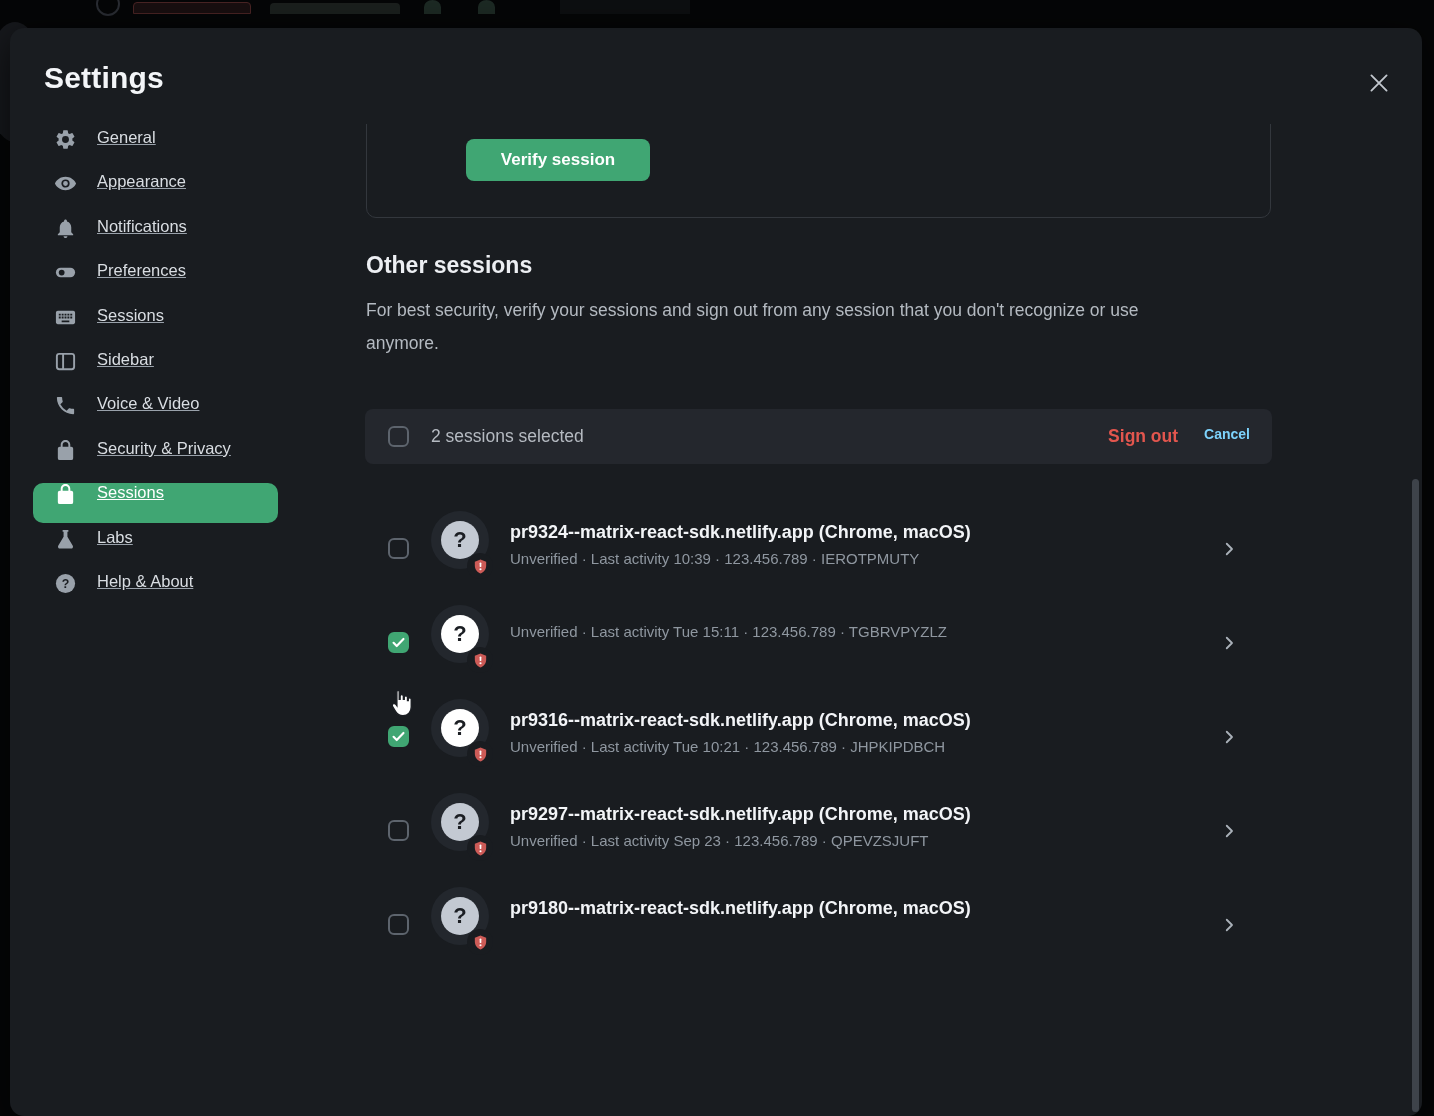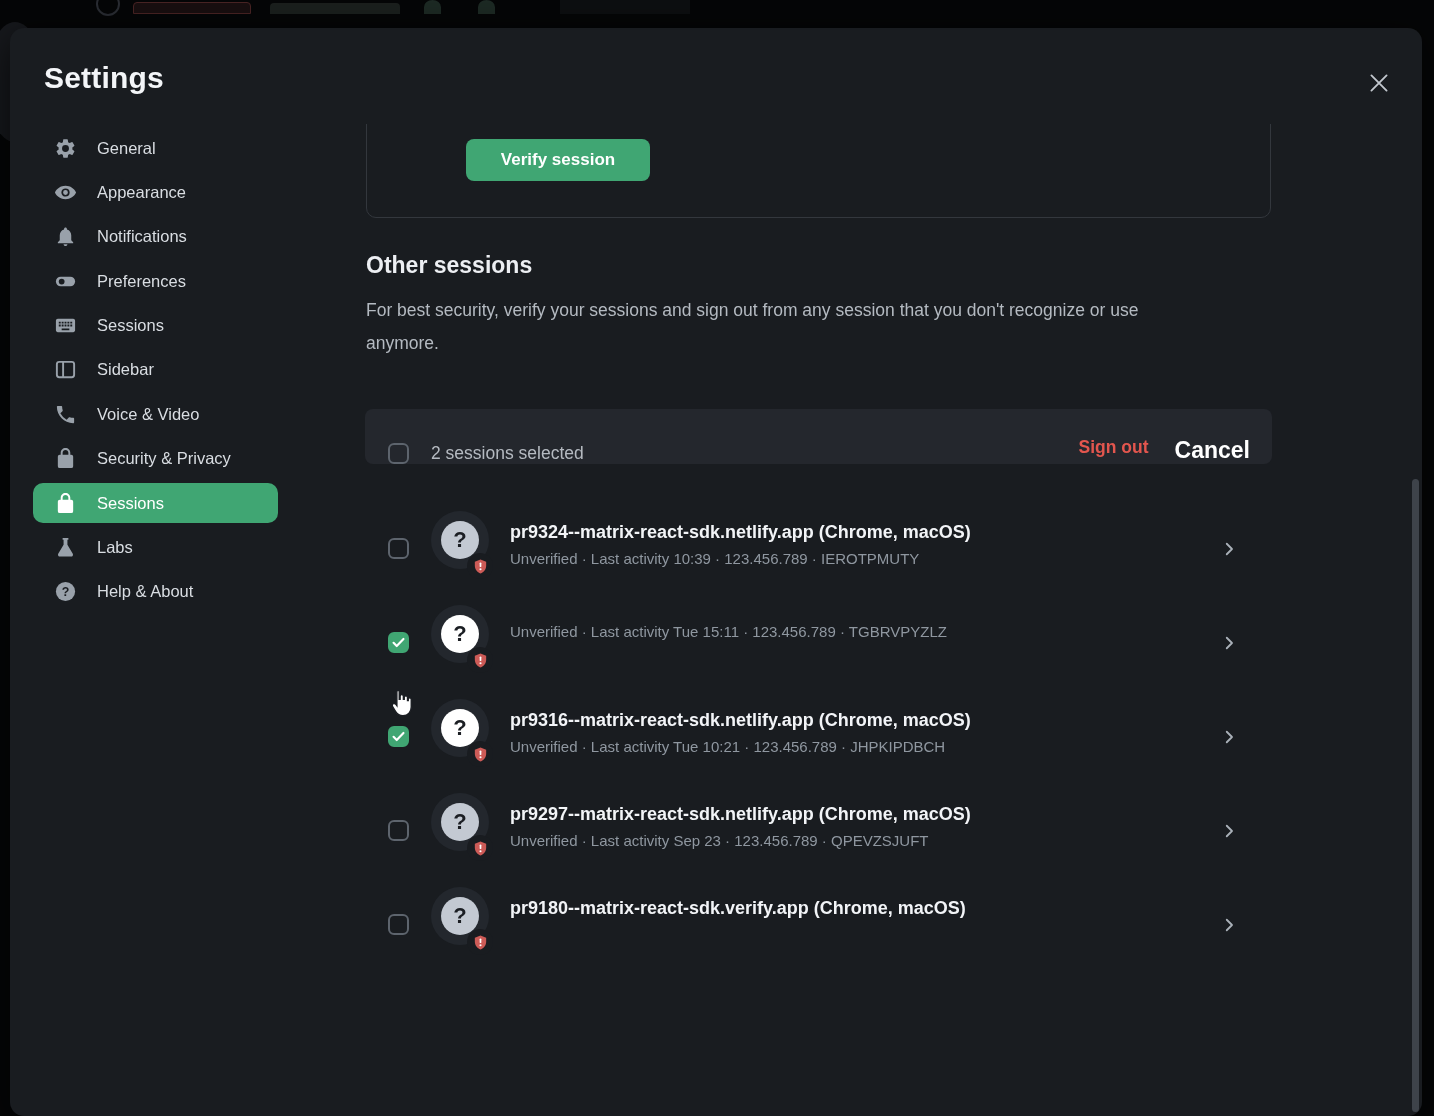--- a/index.html
+++ b/index.html
@@ -23,46 +23,46 @@
   
   .dialog { position:absolute; left:10px; top:28px; width:1412px; height:1088px;
     background:#191c20; border-radius:14px; box-shadow:0 8px 40px rgba(0,0,0,.7); overflow:hidden; }
 
   .dlg-title { position:absolute; left:34px; top:33px; font-size:30px; font-weight:700; color:#f3f5f8; letter-spacing:.2px; }
   .close-btn { position:absolute; left:1349px; top:35px; width:40px; height:40px; border-radius:8px;
     display:flex; align-items:center; justify-content:center; color:#c2c7ce; cursor:pointer; }
 
   
   .sidebar { position:absolute; left:23px; top:100px; width:245px; }
-  .side-item { display:flex; align-items:center; height:40px; margin-bottom:4.4px;
-    border-radius:10px; padding-left:21px; cursor:pointer; color:#99a1aa; }
+  .side-item { display:flex; align-items:flex-start; height:40px; margin-bottom:4.4px;
+    border-radius:10px; padding-left:21px; cursor:pointer; color:#99a1aa;text-decoration:underline; }
   .side-item .lbl { margin-left:20px; font-size:16.5px; color:#d9dde2; }
   .side-item svg { flex:0 0 auto; }
   .side-item.active { background:#40a673; color:#ffffff; }
   .side-item.active .lbl { color:#ffffff; }
 
   
   .pane { position:absolute; left:355px; top:96px; width:907px; height:992px; overflow:hidden; }
 
   .cs-card { position:absolute; left:1px; top:-16px; width:905px; height:110px;
     border:1px solid #33373d; border-radius:10px; }
   .verify-btn { position:absolute; left:101px; top:15px; width:184px; height:42px;
     background:#40a673; border:none; border-radius:8px; color:#fff; font-size:17px; font-weight:700;
     font-family:"Liberation Sans", sans-serif; cursor:pointer; }
 
   .os-heading { position:absolute; left:1px; top:128px; font-size:23px; font-weight:700; color:#edeff3; }
   .os-desc { position:absolute; left:1px; top:170px; width:830px; font-size:17.5px;
     line-height:33px; color:#b4bac1; }
 
   .selbar { position:absolute; left:0; top:285px; width:907px; height:55px;
-    background:#24272d; border-radius:8px; display:flex; align-items:flex-end; }
+    background:#24272d; border-radius:8px; display:flex; align-items:center; }
   .selbar .status { margin-left:66px; font-size:17.5px; color:#b5bac1; }
   .selbar .actions { margin-left:auto; display:flex; gap:26px; padding-right:22px; }
   .selbar .signout { font-size:17.5px; font-weight:700; color:#e3564e; cursor:pointer; }
-  .selbar .cancel { font-size:23px; font-weight:700; color:#ffffff; cursor:pointer; }
+  .selbar .cancel { font-size:14px; font-weight:700; color:#7dd3fc; cursor:pointer; }
 
   .cb { position:absolute; left:23px; width:21px; height:21px; border:2px solid #5d646d;
     border-radius:6px; background:transparent; cursor:pointer; }
   .selbar .cb { position:static; margin-left:23px; flex:0 0 auto; }
   .selbar .status { margin-left:22px; }
   .cb svg { display:none; }
   .row.selected .cb { background:#40a673; border-color:#40a673; }
   .row.selected .cb svg { display:block; }
 
   .rows { position:absolute; left:0; top:378px; width:907px; }
@@ -312,21 +312,21 @@
             <span class="avatar-inner">?</span>
             <span class="badge">
                 <svg width="17" height="17" viewBox="0 0 24 24">
                   <path d="M12 2l8 3.2V11c0 5-3.4 9.3-8 10.8C7.4 20.3 4 16 4 11V5.2L12 2z" fill="#cd5b57"></path>
                   <rect x="10.8" y="6.3" width="2.4" height="6.4" rx="1.2" fill="#fff"></rect>
                   <circle cx="12" cy="15.8" r="1.5" fill="#fff"></circle>
                 </svg>
               </span>
           </span>
           <span class="row-text">
-            <div class="row-title">pr9180--matrix-react-sdk.verify.app (Chrome, macOS)</div>
+            <div class="row-title">pr9180--matrix-react-sdk.netlify.app (Chrome, macOS)</div>
           </span>
           <span class="chevron"><svg width="18" height="18" viewBox="0 0 24 24">
                 <path d="M9 5l7 7-7 7" stroke="currentColor" stroke-width="2.4" fill="none" stroke-linecap="round" stroke-linejoin="round"></path>
               </svg></span>
         </div>
 
       </div>
     </section>
 
     <div class="scroll-thumb"></div>

